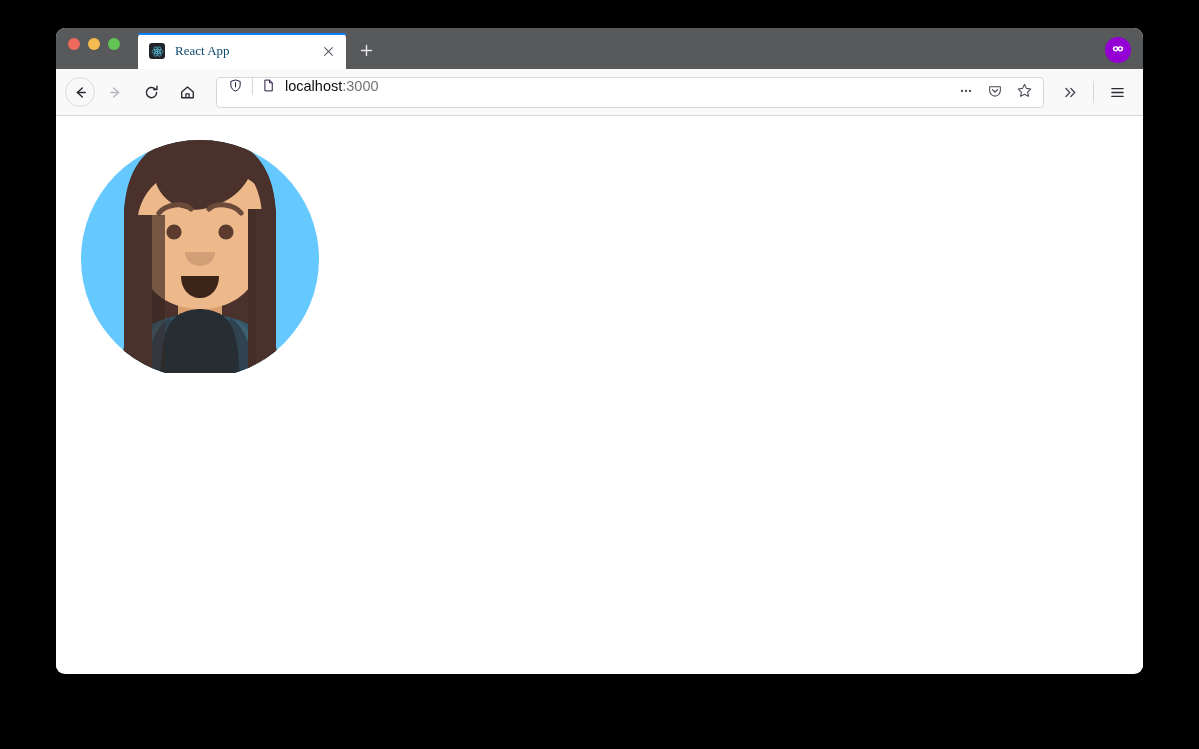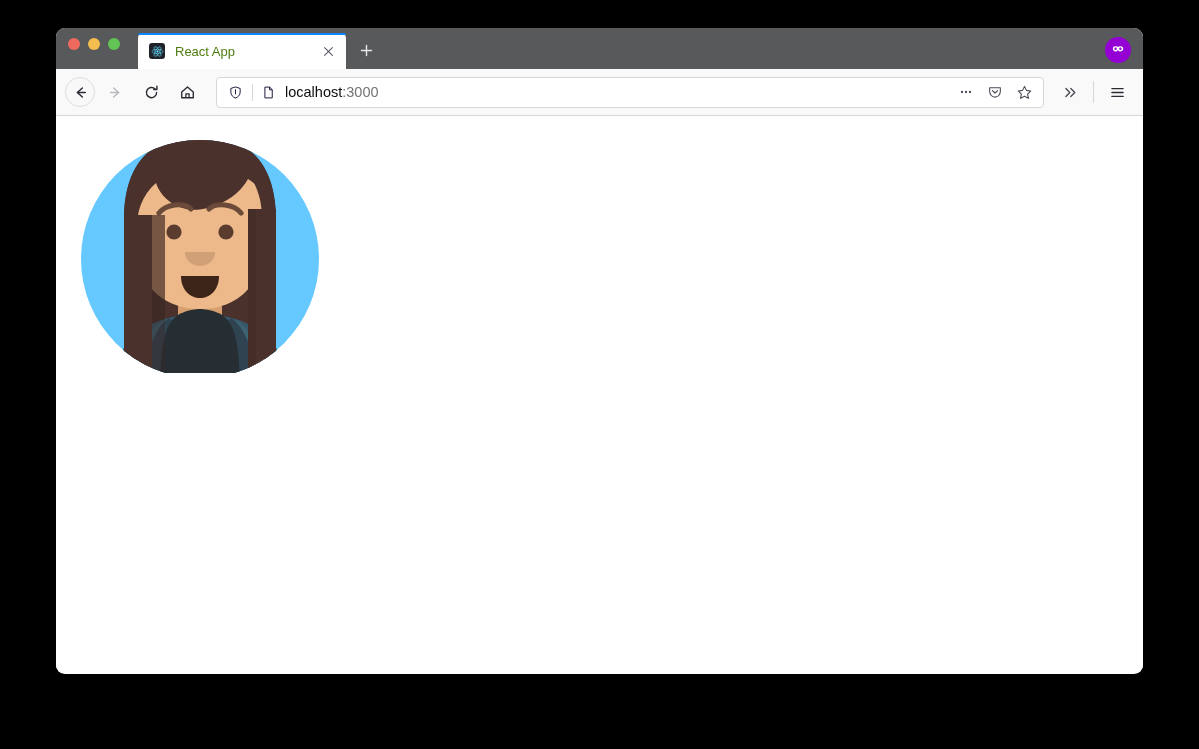--- a/index.html
+++ b/index.html
@@ -67,24 +67,25 @@
     width: 16px; height: 16px;
     border-radius: 3px;
     background: #20232a;
     flex-shrink: 0;
     display: flex; align-items: center; justify-content: center;
   }
   .tab-title {
     flex: 1;
     margin-left: 10px;
     font-size: 13px;
-    color: #4d7c0f;
+    color: #0c4a6e;
     white-space: nowrap;
     overflow: hidden;
     text-overflow: ellipsis;
+    font-family: Liberation Serif, serif;
   }
   .tab-close {
     width: 18px; height: 18px;
     display: flex; align-items: center; justify-content: center;
     flex-shrink: 0;
     border-radius: 3px;
   }
   .new-tab {
     width: 30px; height: 30px;
     margin-left: 5px; margin-bottom: 4px;
@@ -123,21 +124,21 @@
   .nav-gap { width: 4px; }
 
   .urlbar {
     flex: 1;
     height: 31px;
     margin: 0 10px 0 13px;
     background: #ffffff;
     border: 1px solid #d7d7db;
     border-radius: 4px;
     display: flex;
-    align-items: center;
+    align-items: flex-start;
     padding: 0 6px 0 8px;
   }
   .url-shield { width: 20px; display: flex; align-items: center; justify-content: center; flex-shrink: 0; }
   .url-divider { width: 1px; height: 17px; background: #d7d7db; margin: 0 7px; flex-shrink: 0; }
   .url-pageicon { width: 17px; display: flex; align-items: center; justify-content: center; flex-shrink: 0; }
   .url-text {
     flex: 1;
     margin-left: 8px;
     font-size: 14.5px;
     color: #0c0c0d;

